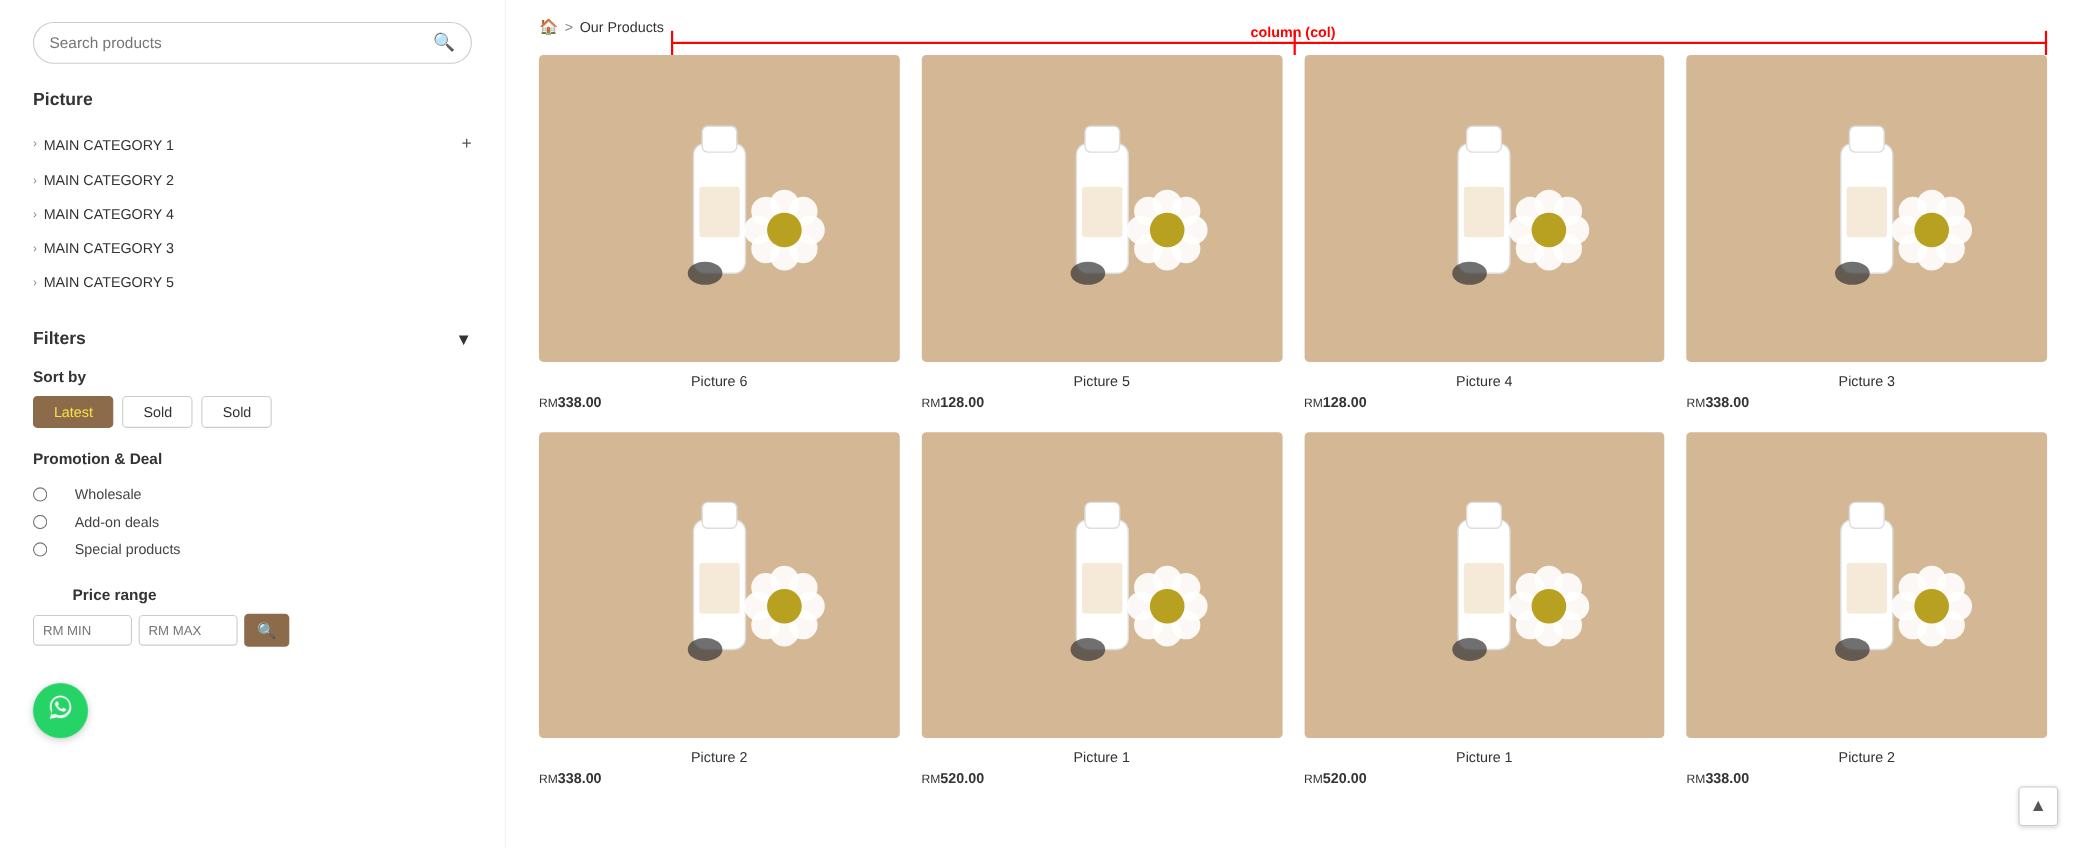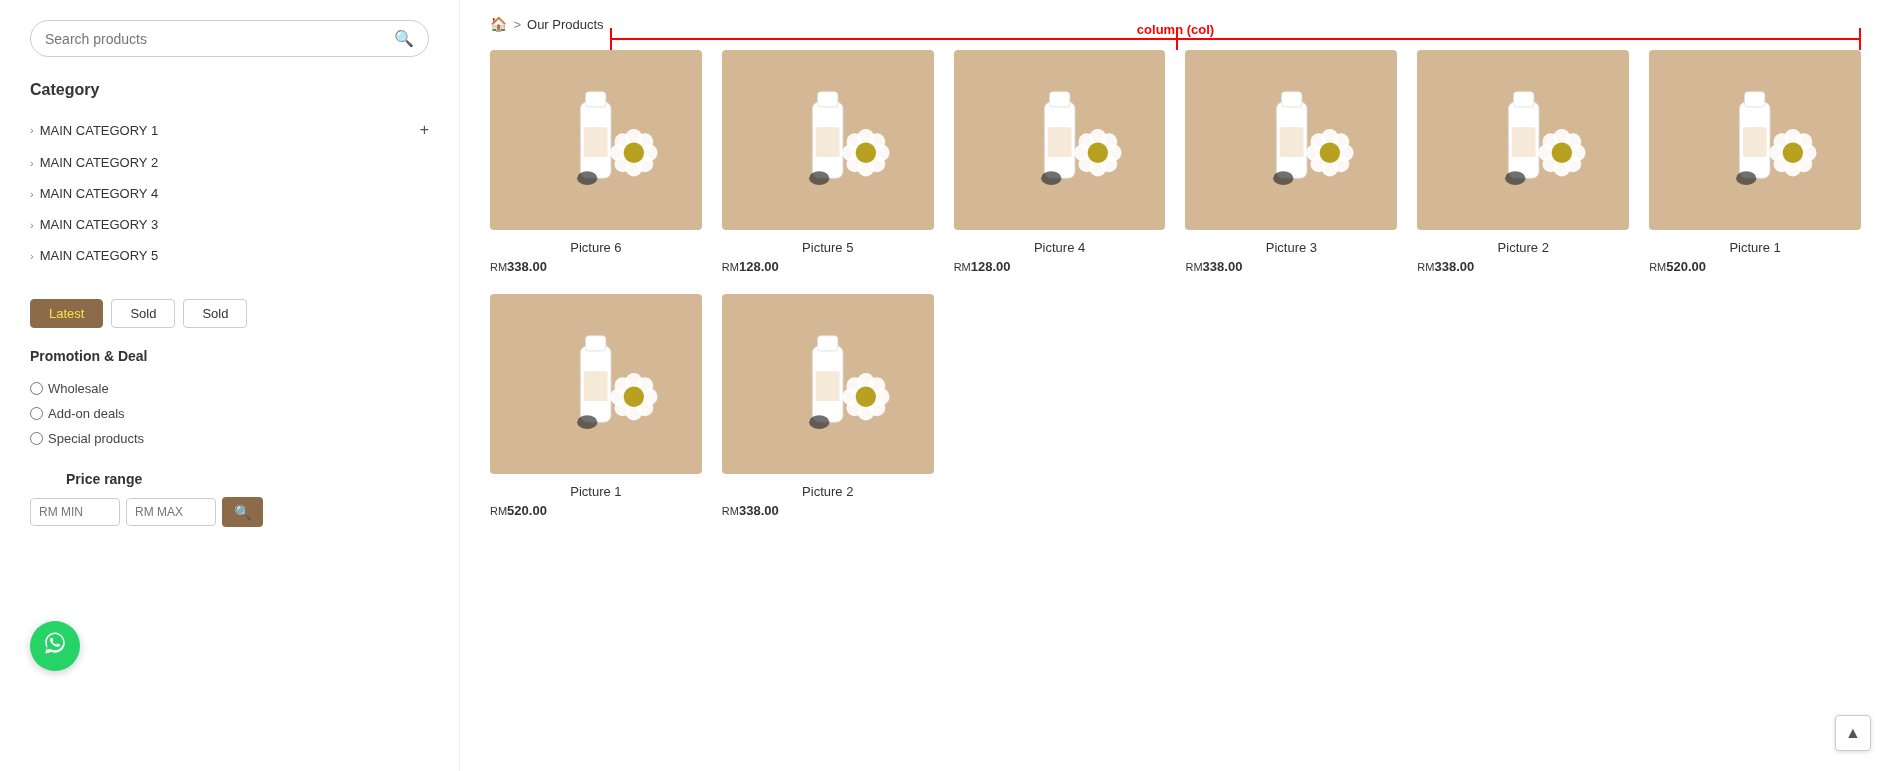--- a/index.html
+++ b/index.html
@@ -121,21 +121,21 @@
       font-weight: bold;
       margin-bottom: 12px;
     }
     .radio-group {
       list-style: none;
       margin-bottom: 20px;
     }
     .radio-item {
       display: flex;
       align-items: center;
-      gap: 5px;
+      gap: 25px;
       padding: 5px 0;
       font-size: 13px;
       color: #444;
     }
     .radio-item input[type="radio"] {
       cursor: pointer;
       accent-color: #8B6B4A;
     }
 
     .price-range-label {
@@ -206,21 +206,21 @@
     .breadcrumb-home {
       font-size: 14px;
       color: #555;
       cursor: pointer;
     }
     .breadcrumb-separator { color: #888; }
     .breadcrumb-current { color: #333; }
 
     .products-grid {
       display: grid;
-      grid-template-columns: repeat(6, 1fr);
+      grid-template-columns: repeat(4, 1fr);
       gap: 20px;
     }
 
     .product-card {
       cursor: pointer;
     }
     .product-image-wrap {
       width: 100%;
       aspect-ratio: 1 / 0.85;
       background: #D4B896;
@@ -280,21 +280,21 @@
 <div class="page-layout">
 
   <aside class="sidebar">
 
     <div class="search-bar">
       <input type="text" placeholder="Search products" style="">
       <button class="search-icon-btn">🔍</button>
     </div>
 
     <div>
-      <div class="sidebar-section-title">Category</div>
+      <div class="sidebar-section-title">Picture</div>
       <ul class="category-list">
 
       <li class="category-item">
     <div class="category-item-left">
       <span class="chevron-right">›</span>
       <span>MAIN CATEGORY 1</span>
     </div>
     <span class="plus-icon">+</span>
   </li>
           <li class="category-item">
@@ -322,21 +322,26 @@
     <div class="category-item-left">
       <span class="chevron-right">›</span>
       <span>MAIN CATEGORY 5</span>
     </div>
 
   </li>
         </ul>
     </div>
 
     <div>
-
+      <div class="filters-header">
+        <span class="filters-title">Filters</span>
+        <span class="filter-icon">▼</span>
+      </div>
+
+      <div class="sort-by-label">Sort by</div>
       <div class="sort-buttons">
 
       <button class="sort-btn active">Latest</button>
           <button class="sort-btn">Sold</button>
           <button class="sort-btn">Sold</button>
         </div>
 
       <div class="promo-label">Promotion &amp; Deal</div>
       <ul class="radio-group">
 

